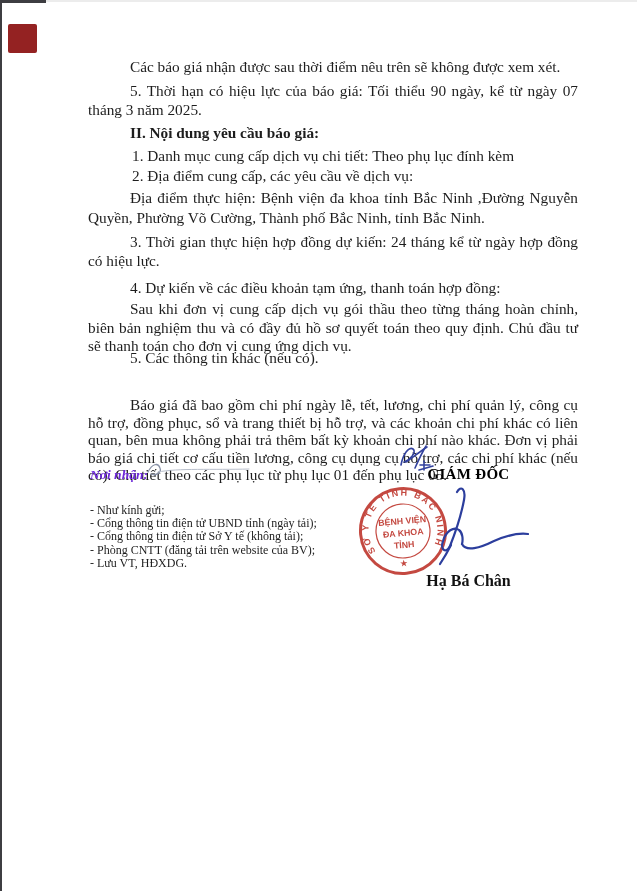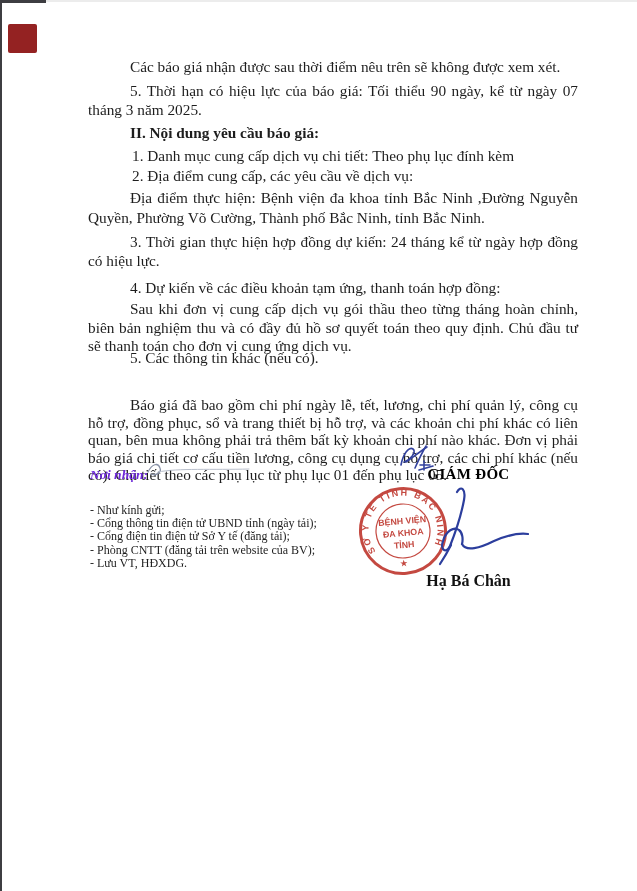--- a/index.html
+++ b/index.html
@@ -88,21 +88,21 @@
   <svg class="flourish" viewBox="0 0 112 20">
     <g fill="none" stroke-linecap="round">
       <path d="M 5,12 C 9,4 15,2 17,8 C 19,13 12,16 8,14" stroke="#8a93a8" stroke-width="1.3"></path>
       <path d="M 15,12 C 35,8 70,10 106,9" stroke="#b9bfcc" stroke-width="1"></path>
     </g>
   </svg>
 
   <div class="recipients">
     <div>- Như kính gửi;</div>
     <div>- Cổng thông tin điện tử UBND tỉnh (ngày tải);</div>
-    <div>- Cổng điện tin điện tử Sở Y tế (đăng tải);</div>
+    <div>- Cổng thông tin điện tử Sở Y tế (không tải);</div>
     <div>- Phòng CNTT (đăng tải trên website của BV);</div>
     <div>- Lưu VT, HĐXDG.</div>
   </div>
 
   <div class="sig-title">GIÁM ĐỐC</div>
 
   <svg class="stamp" viewBox="0 0 90 90">
     <g transform="rotate(-5 45 45)" fill="none" stroke="#bf3a31">
       <circle cx="45" cy="45" r="42.5" stroke-width="3"></circle>
       <circle cx="45" cy="45" r="27" stroke-width="1.2"></circle>

